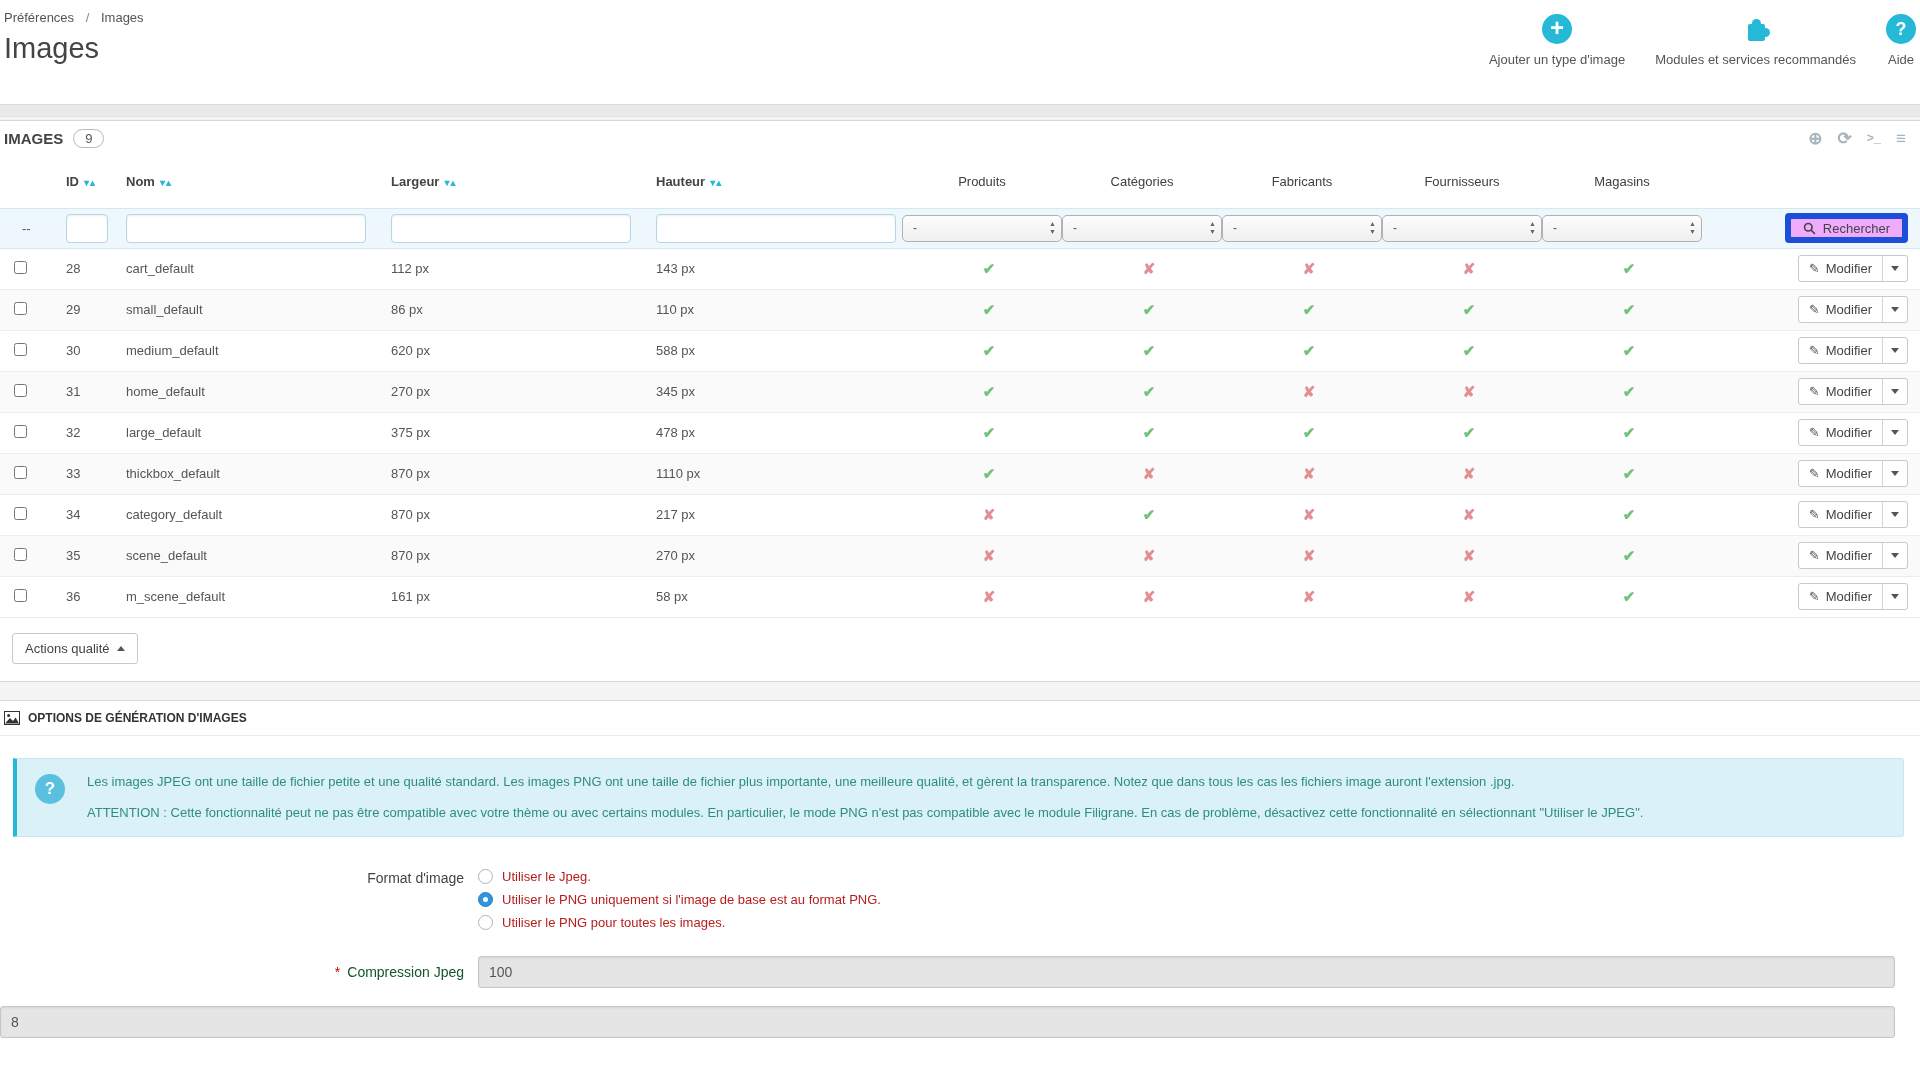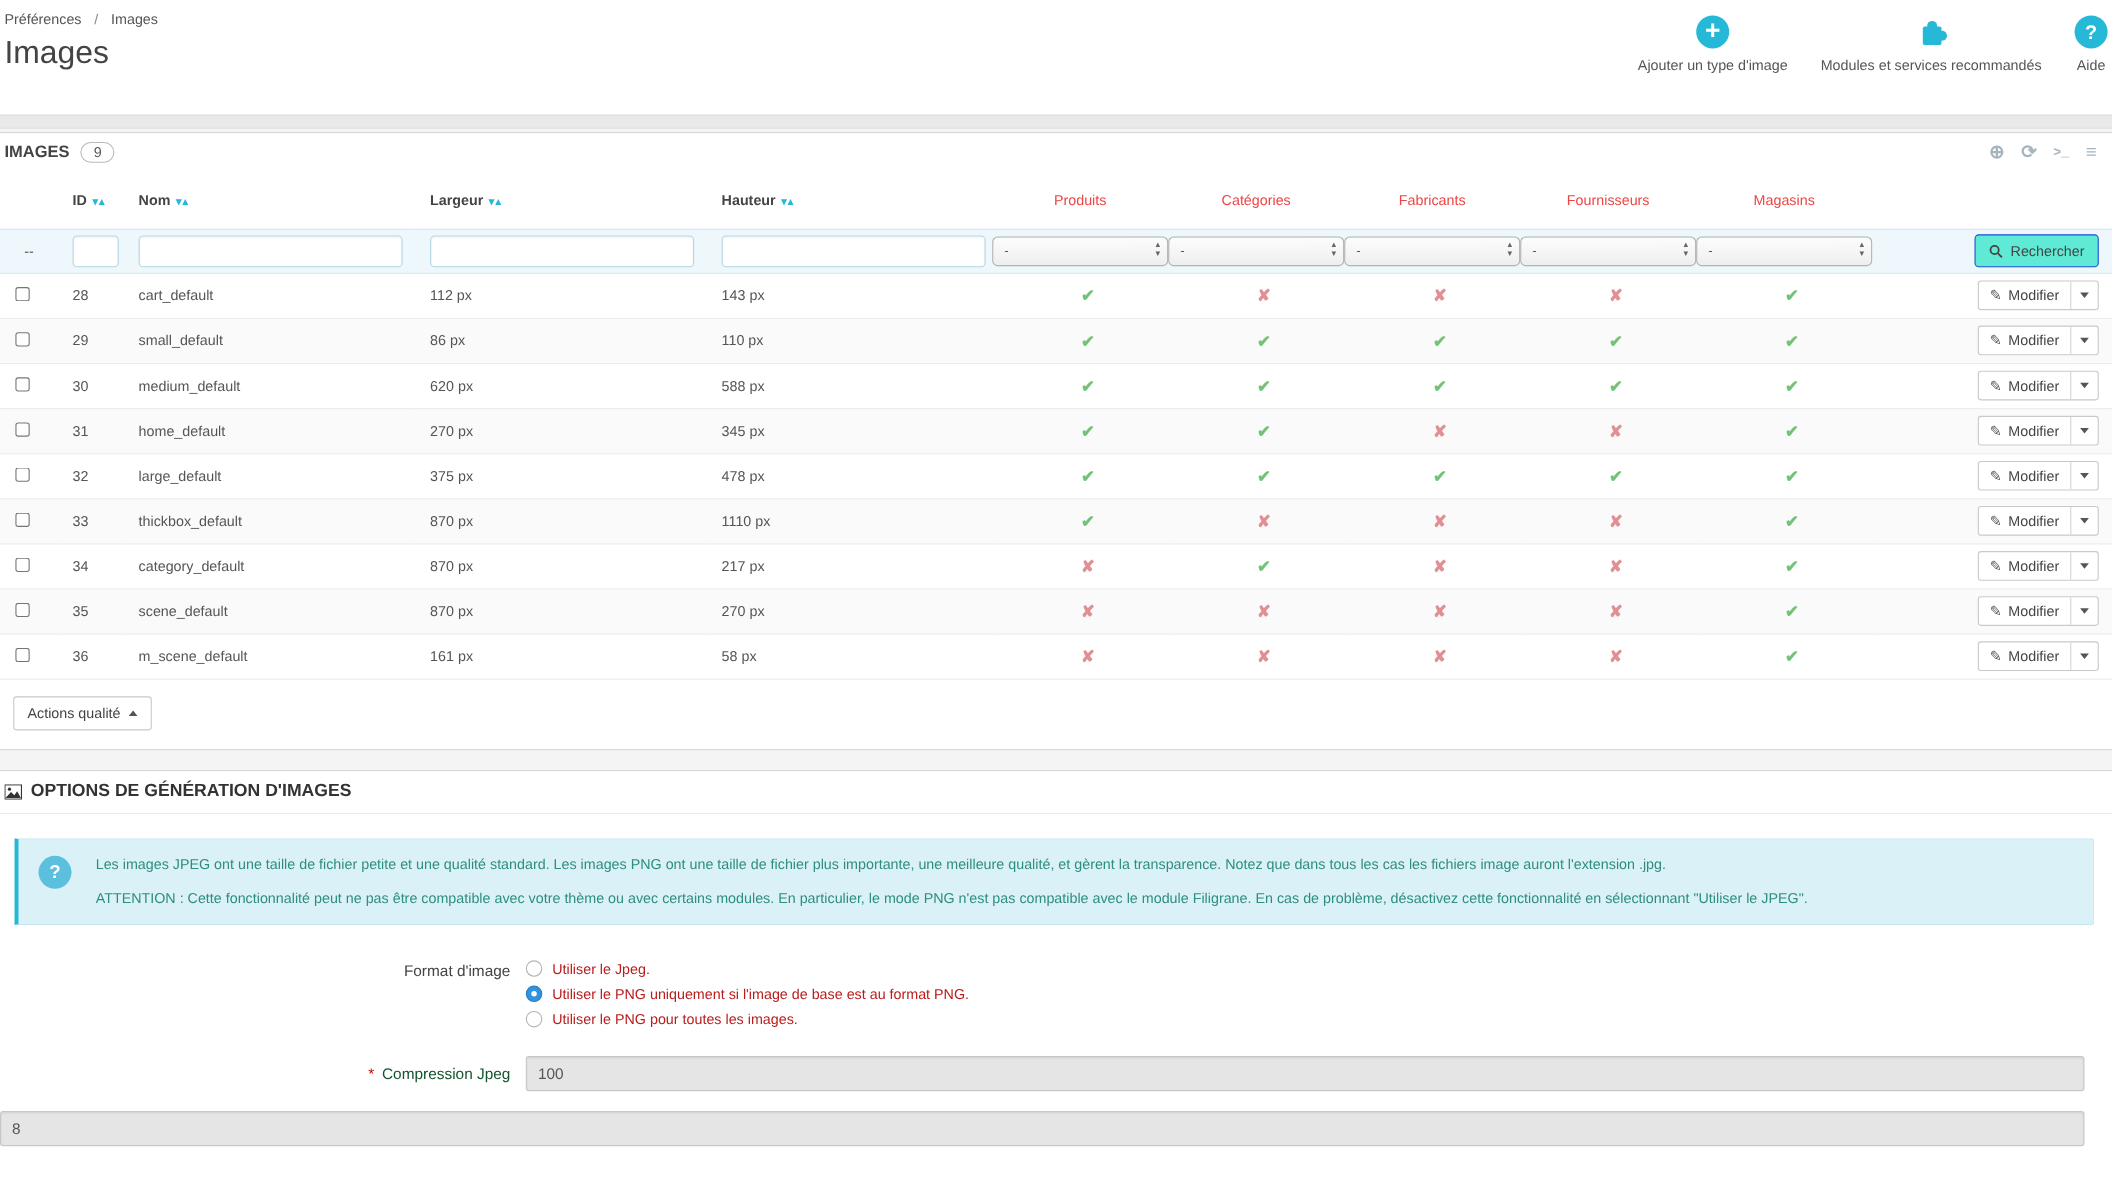--- a/index.html
+++ b/index.html
@@ -38,40 +38,40 @@
     font-size: 15px; font-weight: bold; color: #444; }
   .badge-count { margin-left: 10px; padding: 1px 11px; border: 1px solid #b9b9b9; border-radius: 11px;
     background: #fff; font-size: 13px; font-weight: normal; color: #555; }
   .heading-tools { margin-left: auto; display: flex; gap: 15px; align-items: center; color: #a6b5bd; }
   .heading-tools .tool { cursor: pointer; font-size: 17px; line-height: 1; }
   .heading-tools .tool.mono { font-family: "Liberation Mono", monospace; font-size: 12px; font-weight: bold; }
   
   table.images { width: 100%; border-collapse: collapse; table-layout: fixed; font-size: 13px; }
   th { text-align: left; height: 52px; vertical-align: middle; padding-left: 14px;
     font-weight: bold; color: #444; cursor: pointer; }
-  th.status { text-align: center; padding-left: 0; font-weight: normal; color: #ef4444; cursor: default; }
+  th.status { text-align: center; padding-left: 0; font-weight: normal; color: #404040; cursor: default; }
   th.col-check, th.col-actions { cursor: default; }
   .carets { display: inline-flex; margin-left: 5px; color: #25b9d7; font-size: 10px; }
   .carets span { margin-right: 1px; }
   tr.filter-row td { background: #edf7fc; border-top: 1px solid #d2e9f3; border-bottom: 1px solid #d2e9f3;
     height: 40px; vertical-align: middle; padding-left: 14px; }
   tr.filter-row td.status-cell { padding-left: 0; }
   tr.filter-row td.col-check { padding-left: 22px; color: #555; }
   input.flt { height: 29px; width: 240px; border: 1px solid #b5d6e4; border-radius: 4px;
     box-shadow: inset 0 1px 2px rgba(0,0,0,.07); padding: 0 8px; font-size: 13px; color: #555; background: #fff; }
   input.flt.small { width: 42px; }
   .sel { position: relative; width: 80px; margin: 0 auto; }
   .sel select { width: 100%; height: 27px; appearance: none; -webkit-appearance: none;
     border: 1px solid #b2b2b2; border-radius: 5px; background: linear-gradient(#fdfdfd, #efefef);
     font-size: 12px; color: #555; padding: 0 18px 0 10px; cursor: pointer; }
   .sel-arrows { position: absolute; right: 6px; top: 50%; transform: translateY(-50%);
     display: flex; flex-direction: column; font-size: 7px; line-height: 1.15; color: #666; pointer-events: none; }
   td.col-actions { text-align: right; padding-right: 12px; padding-left: 0; }
   .btn-search { display: inline-flex; align-items: center; gap: 7px; height: 30px; padding: 0 12px;
-    background: #5eead4; border: 1px solid #1d4ed8; border-radius: 4px; font-size: 13px; color: #444;
+    background: #f0abfc; border: 6px solid #1d4ed8; border-radius: 4px; font-size: 13px; color: #444;
     cursor: pointer; font-family: inherit; }
   tbody tr.data-row td { height: 41px; vertical-align: middle; border-bottom: 1px solid #ececec; padding-left: 14px; }
   tbody tr.data-row:nth-child(even) { background: #fafafa; }
   td.col-check { padding-left: 22px; }
   td.col-id { padding-left: 24px; }
   td.col-status { text-align: center; padding-left: 0; }
   .check { color: #72c279; font-size: 15px; font-weight: bold; }
   .cross { color: #e08f95; font-size: 15px; font-weight: bold; }
   .btn-split { display: inline-flex; border: 1px solid #c9c9c9; border-radius: 3px; background: #fff;
     overflow: hidden; cursor: pointer; }
@@ -82,21 +82,21 @@
   .caret-up { width: 0; height: 0; border-left: 4px solid transparent; border-right: 4px solid transparent;
     border-bottom: 5px solid #555; margin-left: 7px; }
   .pencil { font-size: 13px; color: #555; }
   .bulk-row { padding: 15px 12px 17px 12px; }
   .btn-bulk { display: inline-flex; align-items: center; padding: 7px 12px; background: #fff;
     border: 1px solid #c9c9c9; border-radius: 3px; font-size: 13px; color: #444; cursor: pointer;
     font-family: inherit; }
   
   .panel-options { margin-top: 18px; padding-bottom: 80px; }
   .options-heading { display: flex; align-items: center; gap: 8px; padding: 10px 14px 10px 4px;
-    font-size: 16px; font-weight: bold; color: #333; border-bottom: 1px solid #ebebeb; }
+    font-size: 12px; font-weight: bold; color: #333; border-bottom: 1px solid #ebebeb; }
   .alert-info { position: relative; margin: 22px 16px 0 13px; background: #dbf1f8;
     border: 1px solid #c7e6f0; border-left: 4px solid #25b9d7; border-radius: 0 3px 3px 0;
     padding: 13px 20px 13px 70px; color: #2d8e7f; font-size: 13px; line-height: 1.55; }
   .alert-info p + p { margin-top: 11px; }
   .q-icon { position: absolute; left: 18px; top: 15px; width: 30px; height: 30px; border-radius: 50%;
     background: #5bc0de; color: #fff; text-align: center; line-height: 30px; font-size: 17px; font-weight: bold; }
   .form-area { padding-top: 32px; }
   .form-row { display: flex; align-items: flex-start; margin-bottom: 18px; }
   .form-label-col { flex: none; width: 478px; text-align: right; padding-right: 14px;
     font-size: 14px; color: #444; padding-top: 1px; }

